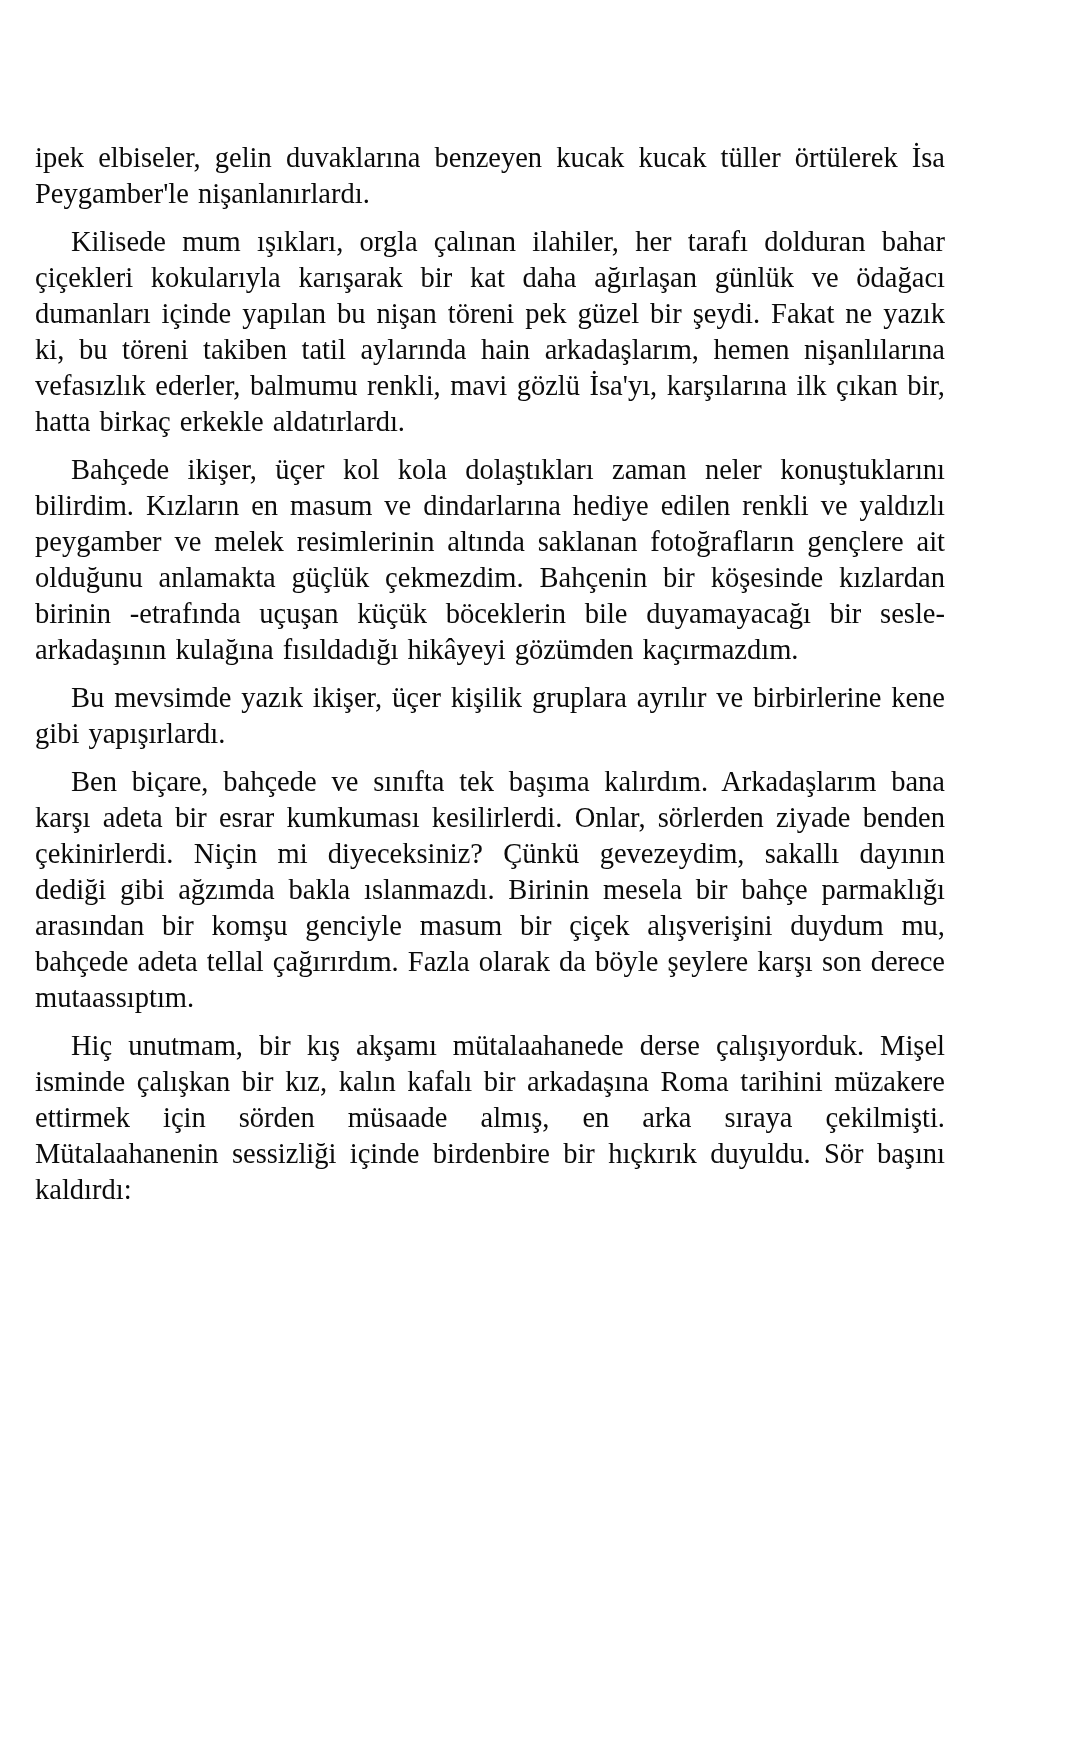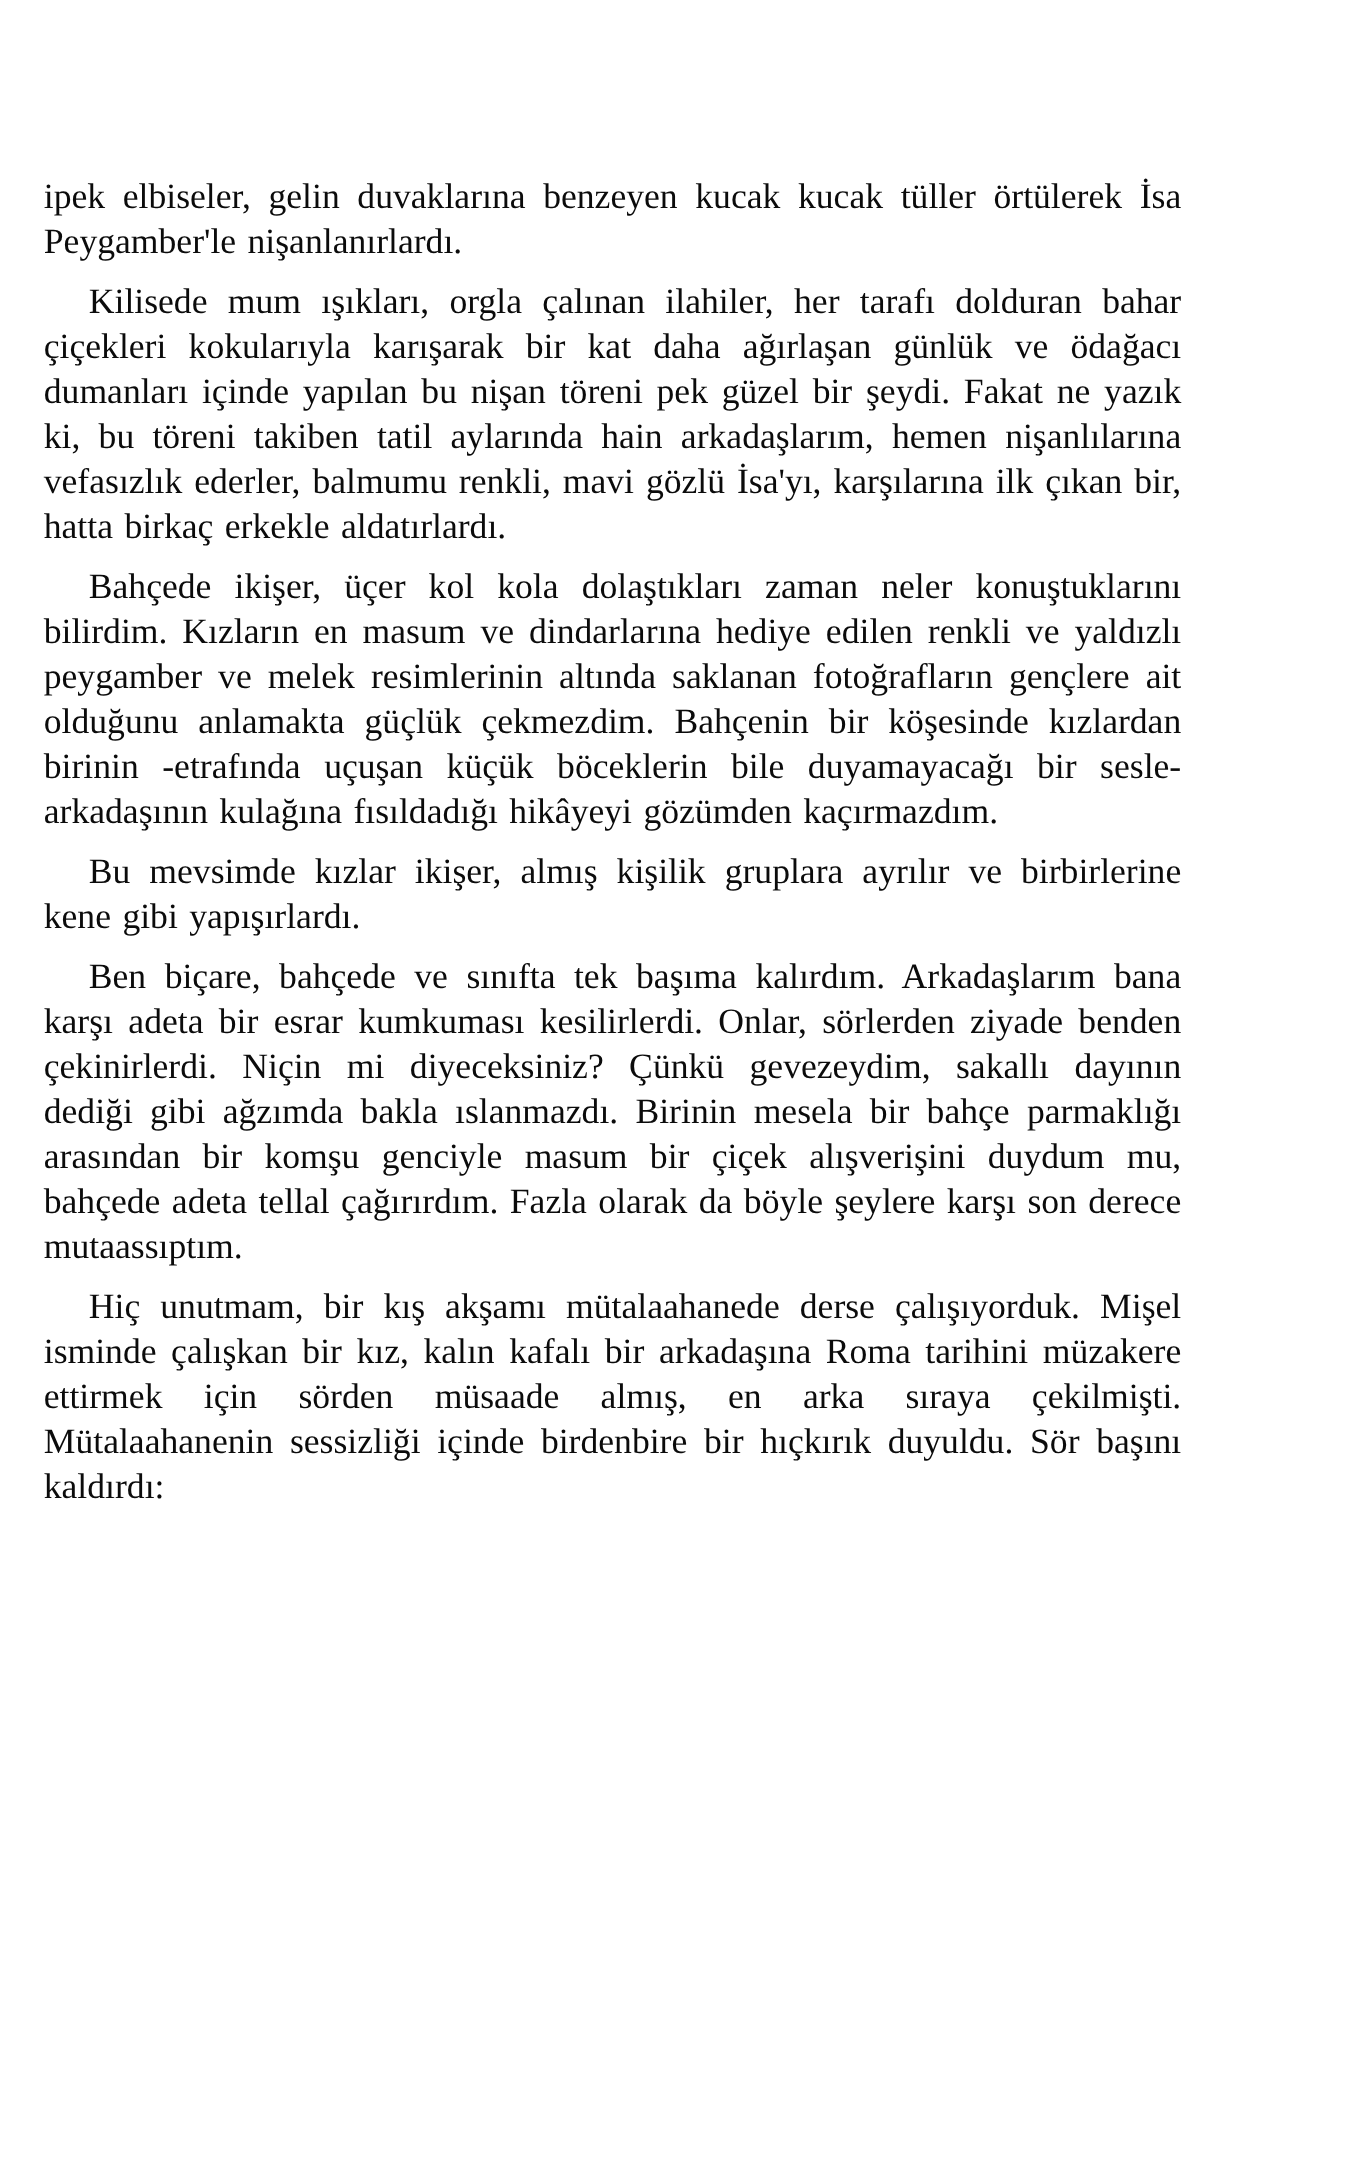--- a/index.html
+++ b/index.html
@@ -39,18 +39,18 @@
     color: #6d28d9;
   }
 </style>
 </head>
 <body>
 
 <div class="page">
   <p class="para">ipek elbiseler, gelin duvaklarına benzeyen kucak kucak tüller örtülerek İsa Peygamber'le nişanlanırlardı.</p>
   <p class="para indent">Kilisede mum ışıkları, orgla çalınan ilahiler, her tarafı dolduran bahar çiçekleri kokularıyla karışarak bir kat daha ağırlaşan günlük ve ödağacı dumanları içinde yapılan bu nişan töreni pek güzel bir şeydi. Fakat ne yazık ki, bu töreni takiben tatil aylarında hain arkadaşlarım, hemen nişanlılarına vefasızlık ederler, balmumu renkli, mavi gözlü İsa'yı, karşılarına ilk çıkan bir, hatta birkaç erkekle aldatırlardı.</p>
   <p class="para indent">Bahçede ikişer, üçer kol kola dolaştıkları zaman neler konuştuklarını bilirdim. Kızların en masum ve dindarlarına hediye edilen renkli ve yaldızlı peygamber ve melek resimlerinin altında saklanan fotoğrafların gençlere ait olduğunu anlamakta güçlük çekmezdim. Bahçenin bir köşesinde kızlardan birinin -etrafında uçuşan küçük böceklerin bile duyamayacağı bir sesle- arkadaşının kulağına fısıldadığı hikâyeyi gözümden kaçırmazdım.</p>
-  <p class="para indent">Bu mevsimde kızlar ikişer, almış kişilik gruplara ayrılır ve birbirlerine kene gibi yapışırlardı.</p>
+  <p class="para indent">Bu mevsimde yazık ikişer, üçer kişilik gruplara ayrılır ve birbirlerine kene gibi yapışırlardı.</p>
   <p class="para indent">Ben biçare, bahçede ve sınıfta tek başıma kalırdım. Arkadaşlarım bana karşı adeta bir esrar kumkuması kesilirlerdi. Onlar, sörlerden ziyade benden çekinirlerdi. Niçin mi diyeceksiniz? Çünkü gevezeydim, sakallı dayının dediği gibi ağzımda bakla ıslanmazdı. Birinin mesela bir bahçe parmaklığı arasından bir komşu genciyle masum bir çiçek alışverişini duydum mu, bahçede adeta tellal çağırırdım. Fazla olarak da böyle şeylere karşı son derece mutaassıptım.</p>
   <p class="para indent">Hiç unutmam, bir kış akşamı mütalaahanede derse çalışıyorduk. Mişel isminde çalışkan bir kız, kalın kafalı bir arkadaşına Roma tarihini müzakere ettirmek için sörden müsaade almış, en arka sıraya çekilmişti. Mütalaahanenin sessizliği içinde birdenbire bir hıçkırık duyuldu. Sör başını kaldırdı:</p>
 
   <div class="page-number">28</div>
 </div>
 
 </body></html>

